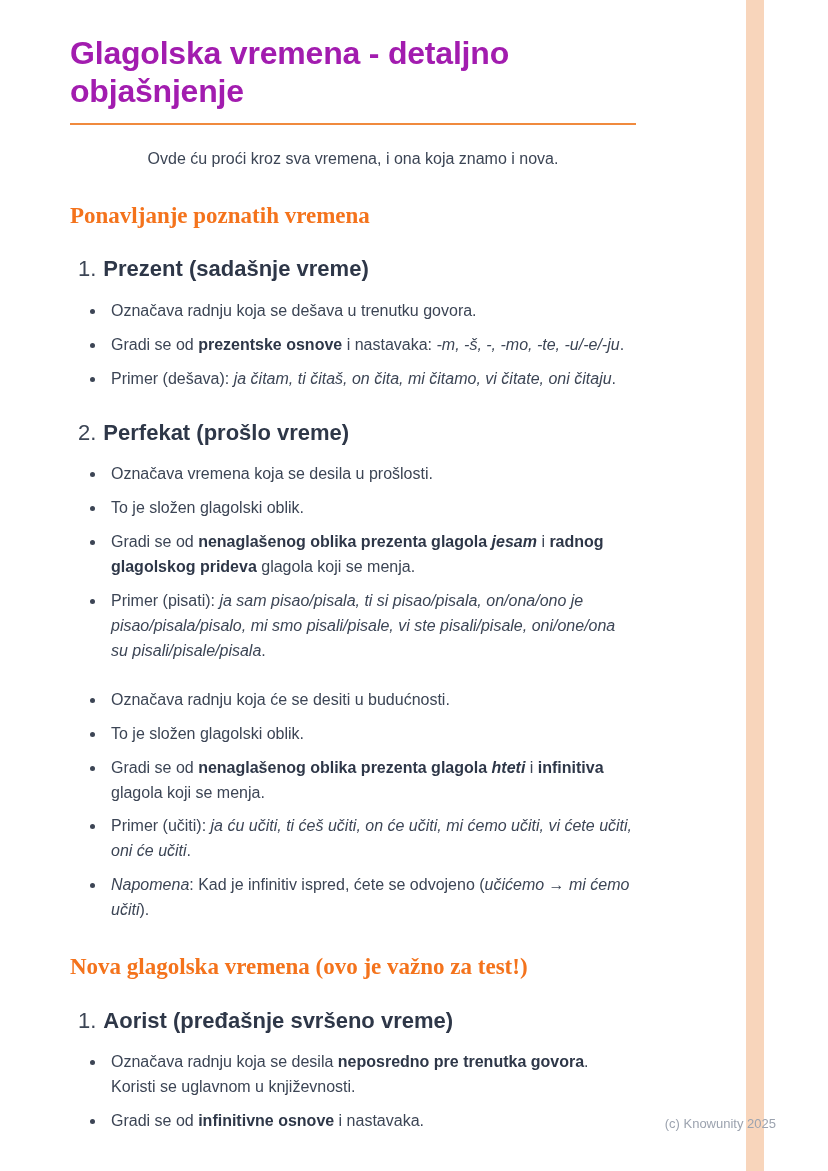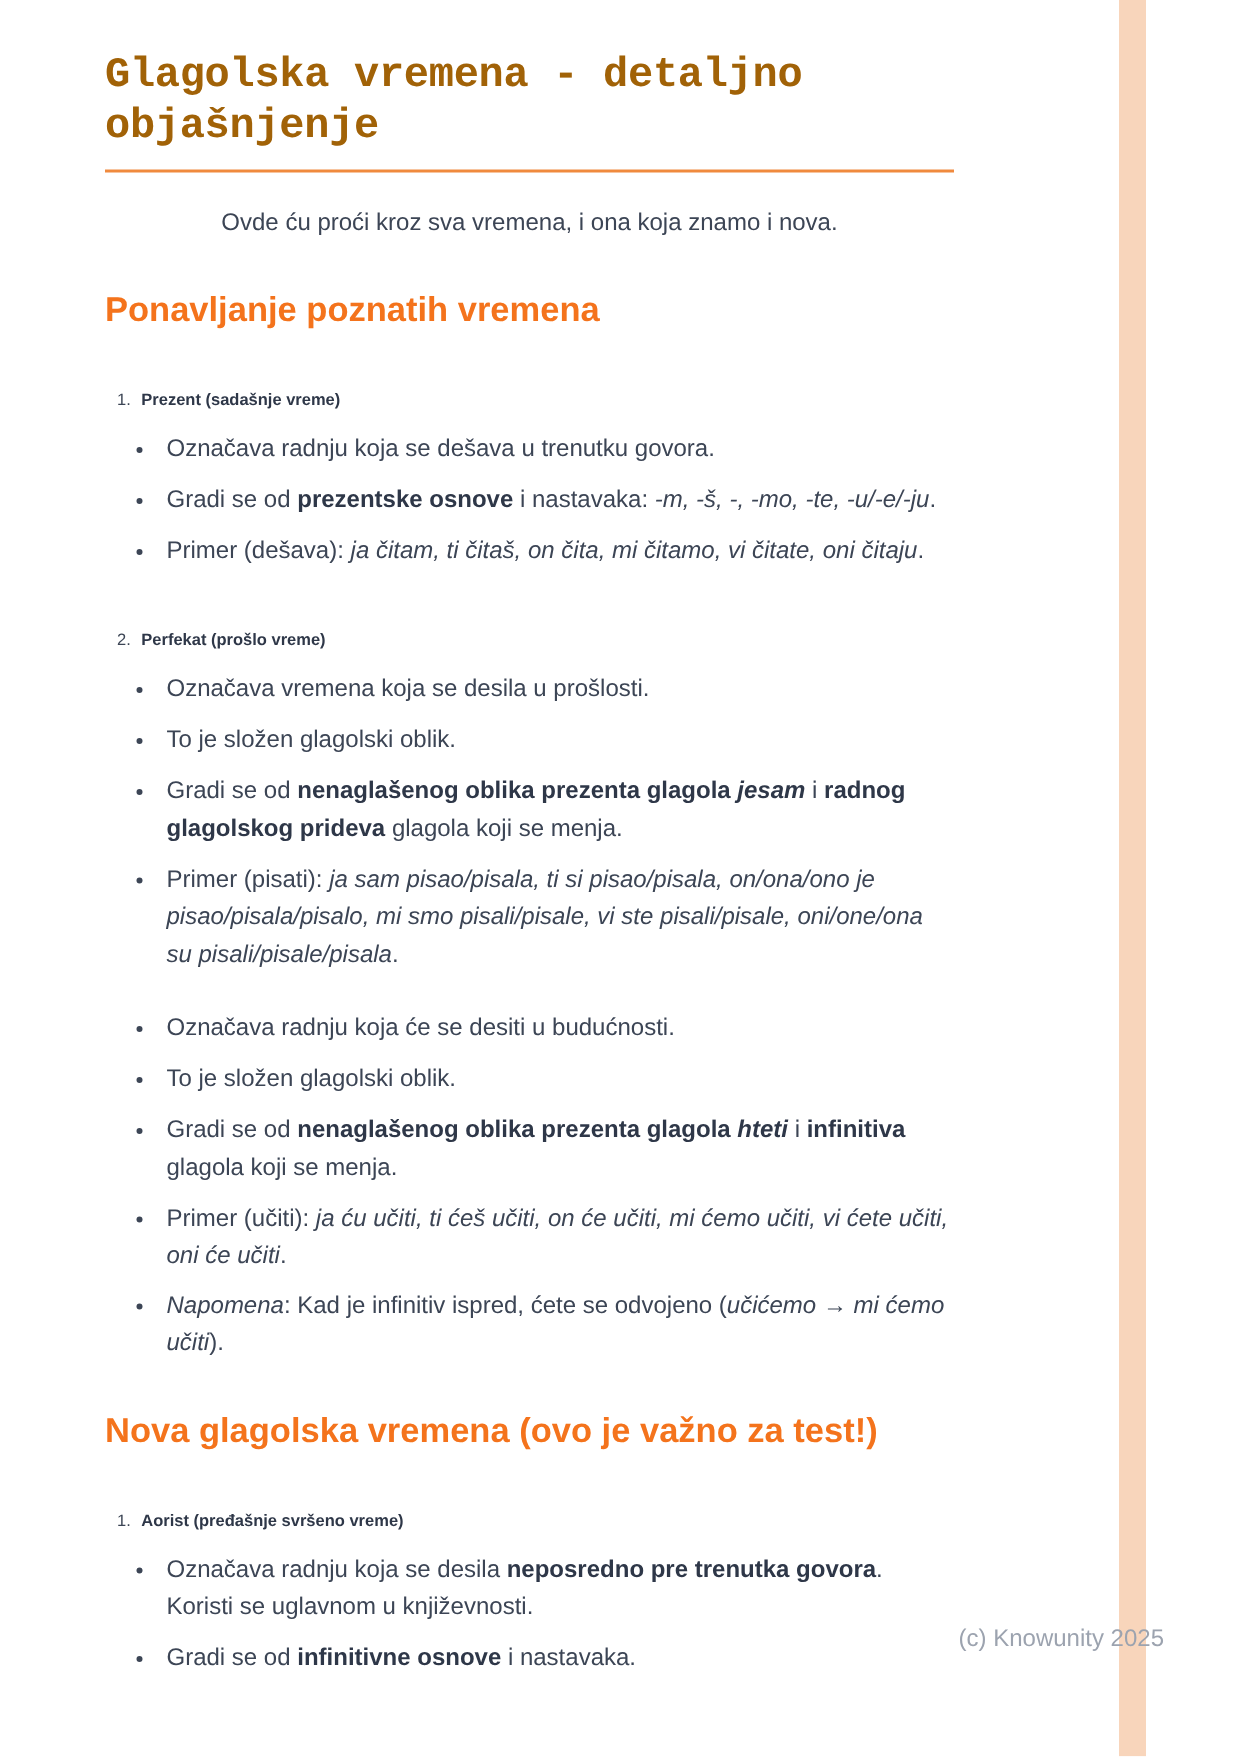--- a/index.html
+++ b/index.html
@@ -14,56 +14,57 @@
   .stripe{
     position:absolute;top:0;right:64px;width:18px;height:100%;
     background:#f8d5bb;z-index:1;
   }
   .content{
     position:absolute;left:70px;top:34px;width:566px;z-index:2;
     font-size:16px;line-height:1.56;
   }
   h1.title{
     margin:0 0 12px 0;
-    font-size:28px;line-height:1.2;font-weight:700;
-    color:#a16207;letter-spacing:-0.2px;font-family:Liberation Mono, monospace;
+    font-size:32px;line-height:1.2;font-weight:700;
+    color:#a21caf;letter-spacing:-0.2px;
   }
   .title-rule{
     border:none;border-top:2px solid #f08a3e;
     margin:0 0 22px 0;width:100%;
   }
   .intro{margin:0 0 30px 0;text-align:center;}
   h2.section-heading{
     margin:30px 0 18px 0;
     font-size:23px;line-height:1.25;font-weight:700;
     color:#f4731c;
+    font-family:Liberation Serif, serif;
   }
   .num-line{
-    margin:38px 0 4px 0;
+    margin:22px 0 4px 0;
     padding-left:8px;
-    font-size:11px;
+    font-size:22px;
   }
   .num{margin-right:7px;}
   .item-title{font-weight:700;color:#2e3748;}
   ul.bullets{
     list-style:disc outside;
     margin:12px 0 24px 0;
     padding-left:36px;
   }
   ul.bullets li{
     margin:0 0 9px 0;
     padding-left:5px;
   }
   ul.bullets li:last-child{margin-bottom:0;}
   .b{font-weight:700;color:#2e3748;}
   .i{font-style:italic;margin-top:36px;}
   .bi{font-weight:700;font-style:italic;color:#2e3748;}
   .footer{
-    position:absolute;right:52px;bottom:69px;z-index:3;
-    font-size:16px;color:#9ca3af;
+    position:absolute;right:52px;bottom:40px;z-index:3;
+    font-size:13px;color:#9ca3af;
   }
 </style>
 </head>
 <body>
 
 <div class="page">
 
   <div class="stripe"></div>
 
   <div class="content">

